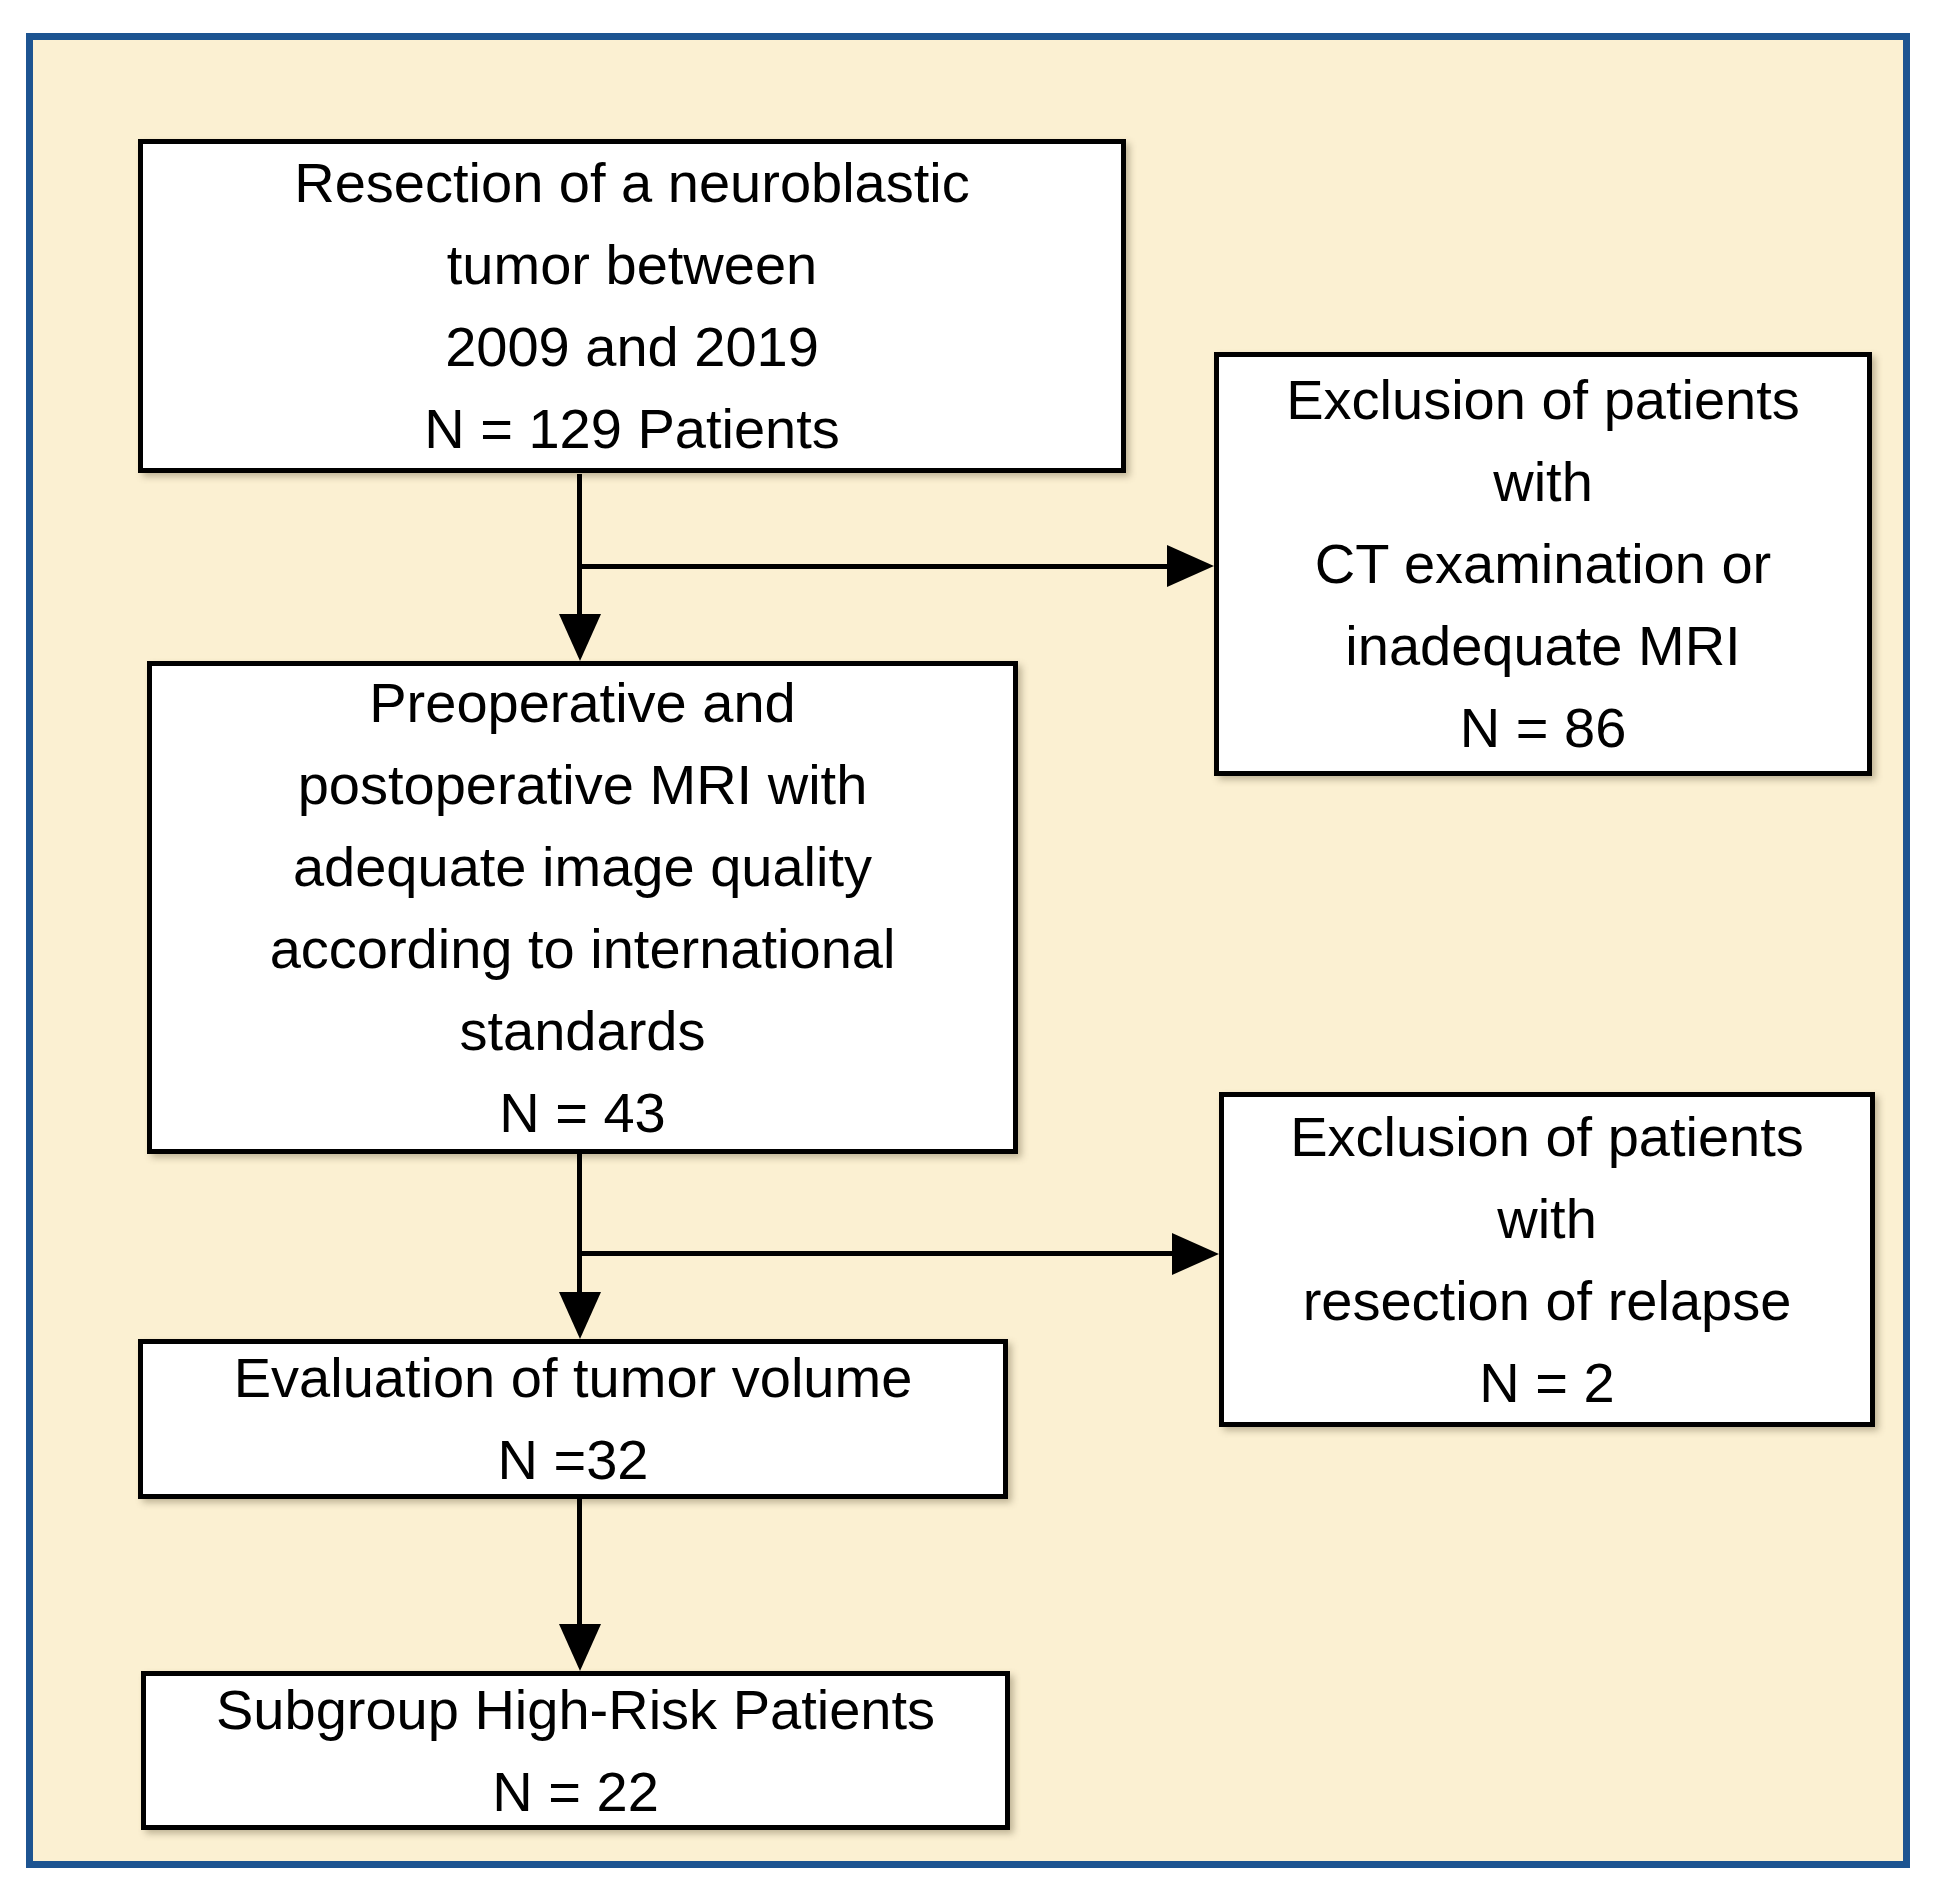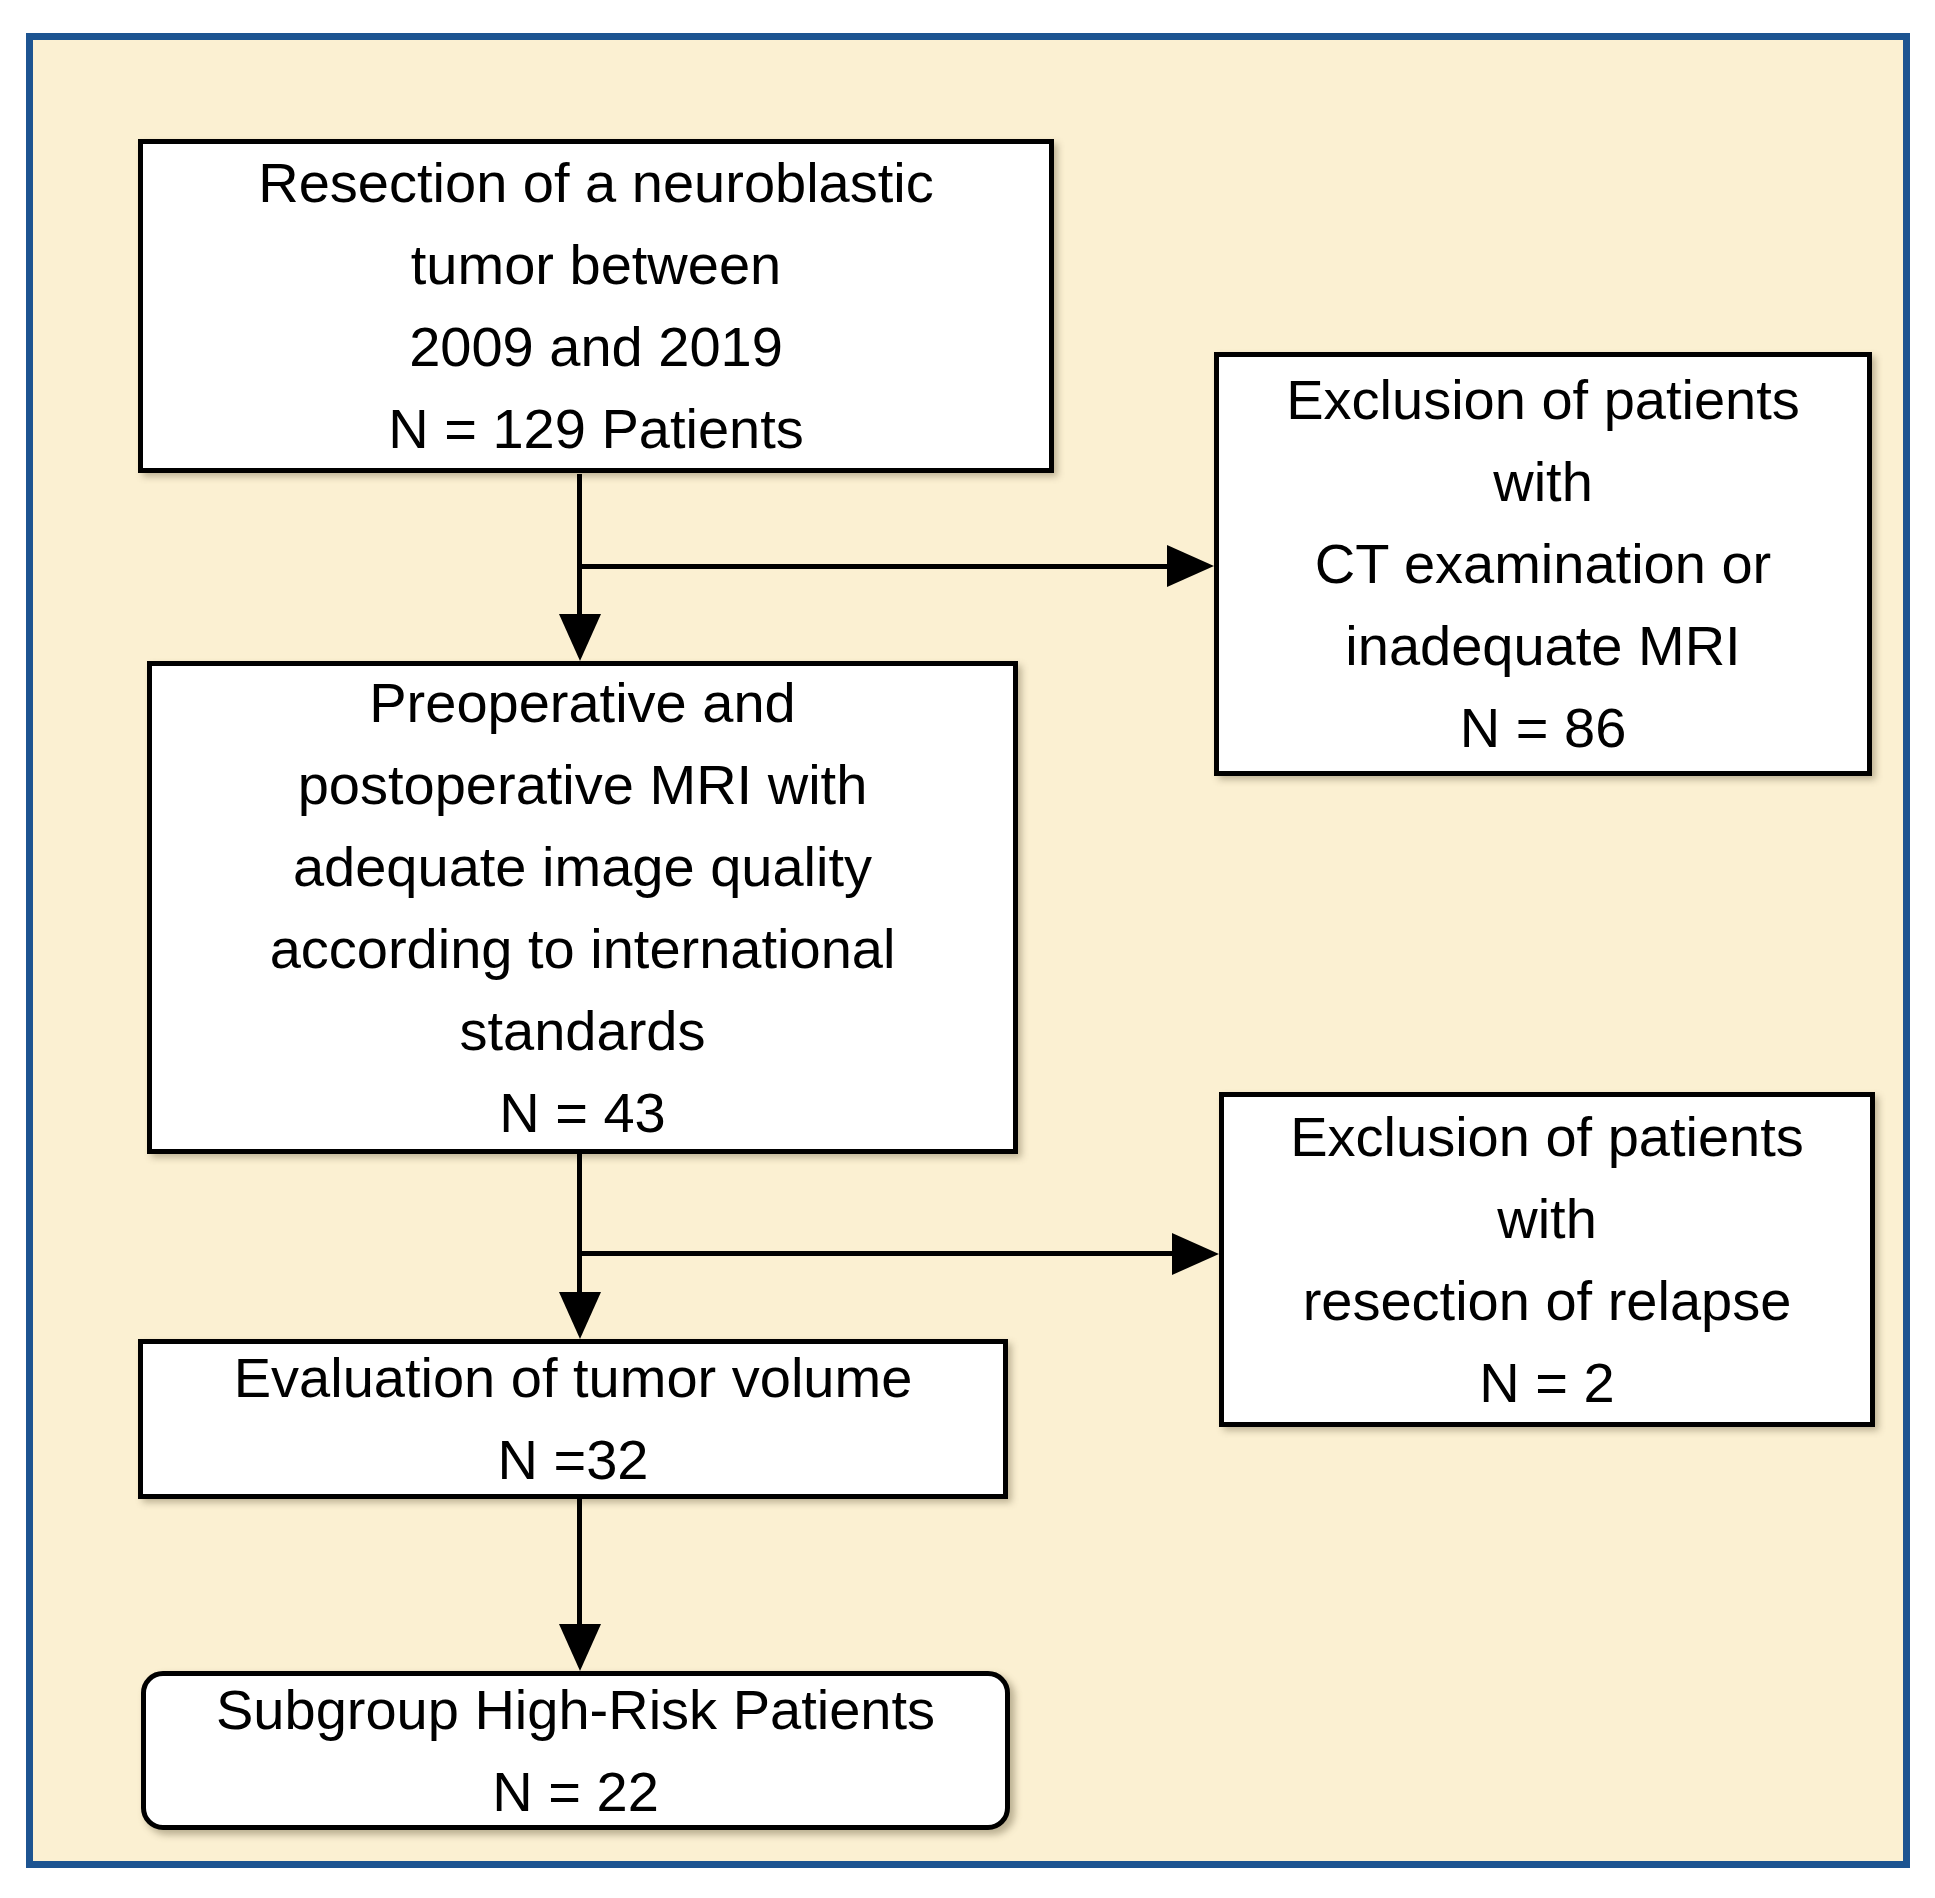--- a/index.html
+++ b/index.html
@@ -31,26 +31,26 @@
     box-shadow:4.1px 4.1px 7px rgba(110,100,70,0.45);
   }
   .node-text{
     white-space:pre-line;
     text-align:center;
     font-size:56px;
     line-height:82px;
     color:var(--text);
   }
   
-  #node-resection      {left:105px;top:99px;width:916px;height:334px;}
+  #node-resection      {left:105px;top:99px;width:988px;height:334px;}
   #node-exclusion-ct   {left:1181px;top:312px;width:658px;height:424px;}
   #node-preop-mri      {left:114px;top:621px;width:871px;height:493px;}
   #node-excl-relapse   {left:1186px;top:1052px;width:656px;height:335px;}
   #node-evaluation     {left:105px;top:1299px;width:870px;height:160px;}
-  #node-high-risk      {left:108px;top:1631px;width:869px;height:159px;border-radius:22px;}
+  #node-high-risk      {left:108px;top:1631px;width:869px;height:159px;}
 
   
   .line{position:absolute;background:var(--box-border);}
   .vline{width:5.3px;}
   .hline{height:5.3px;}
   #v-line-1{left:544px;top:434px;height:140px;}
   #v-line-2{left:544px;top:1114px;height:140px;}
   #v-line-3{left:544px;top:1459px;height:127px;}
   #h-line-1{left:544px;top:524px;width:593px;}
   #h-line-2{left:544px;top:1211px;width:598px;}

